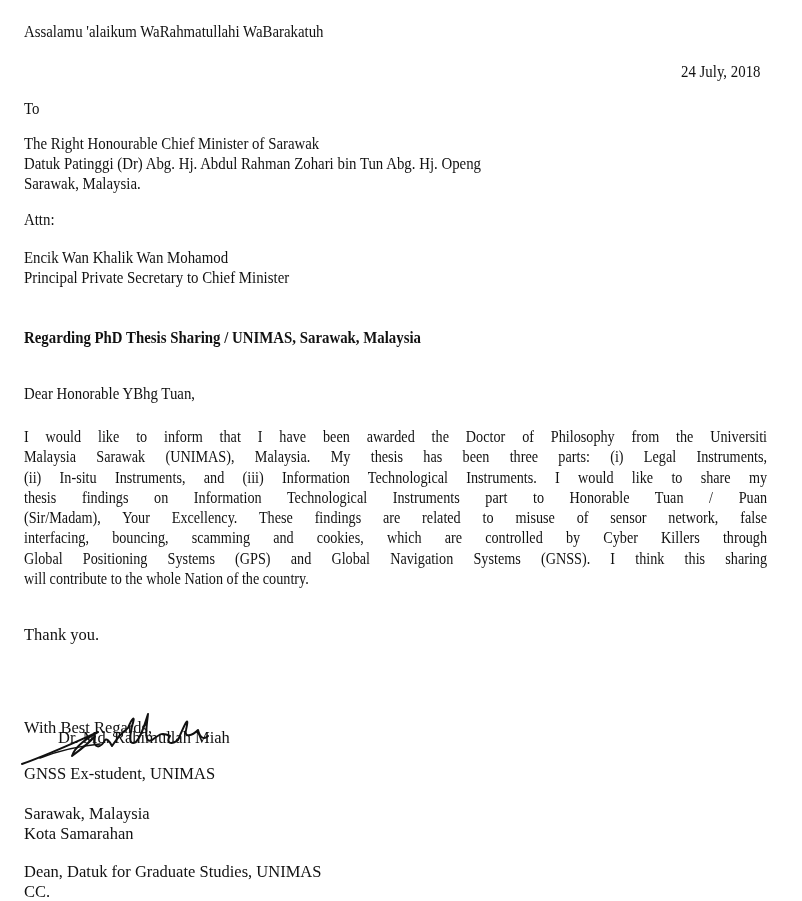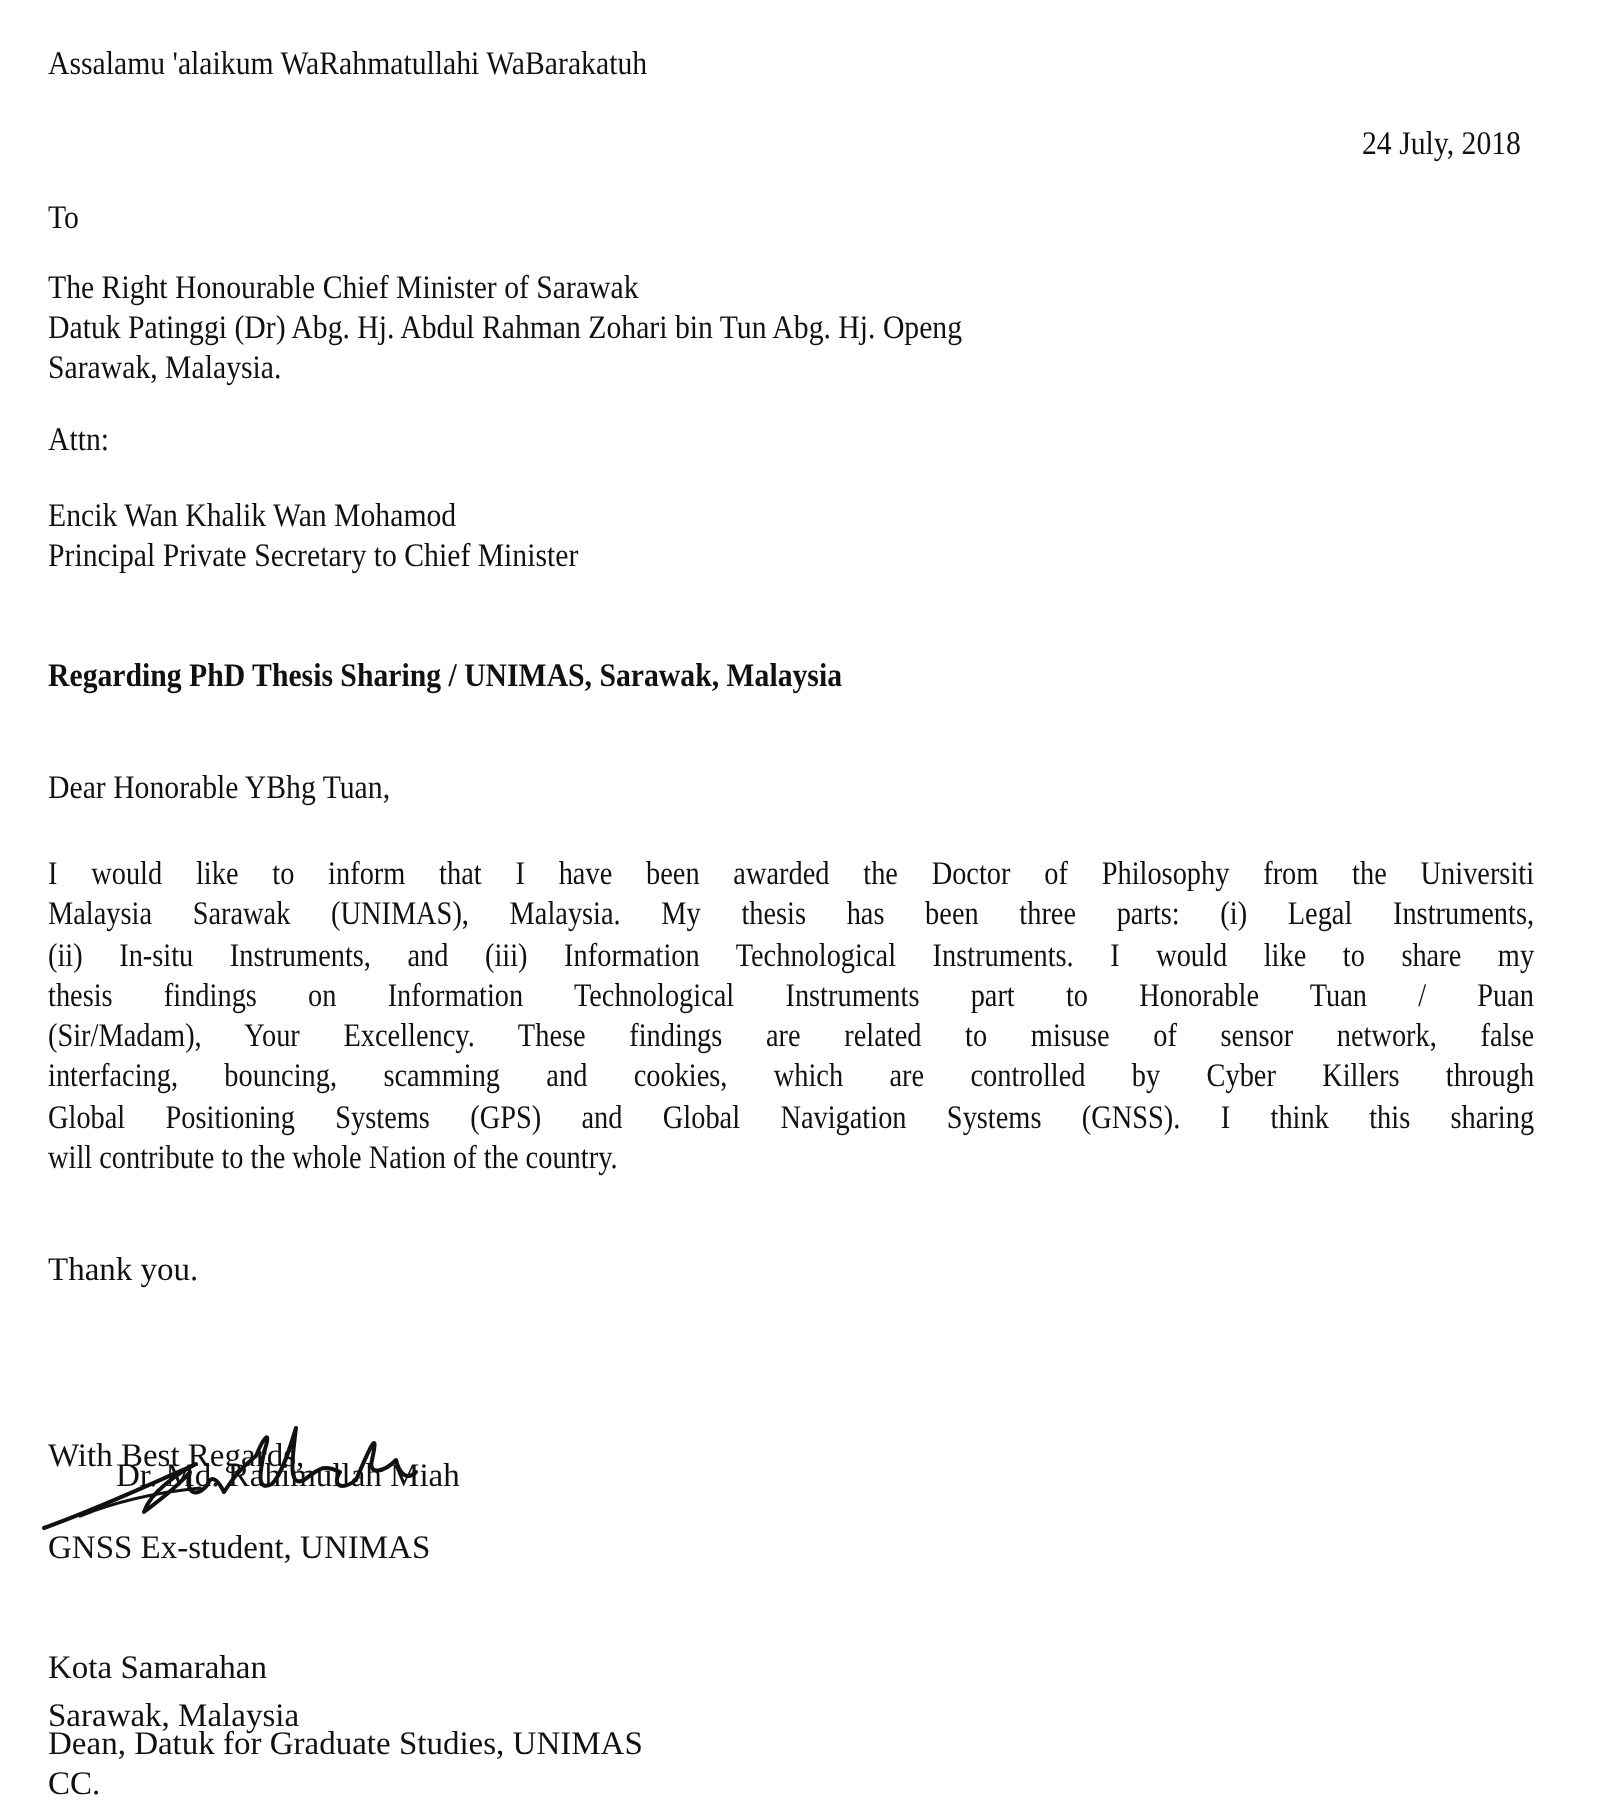--- a/index.html
+++ b/index.html
@@ -59,18 +59,18 @@
 
   <svg class="sig" viewBox="0 0 190 62">
     <path d="M2 58 C 30 48, 60 34, 78 26 C 70 30, 55 40, 52 50 C 60 44, 70 36, 75 30 C 72 40, 78 44, 84 36 C 86 30, 90 36, 92 40 C 96 34, 100 28, 108 22 C 112 12, 116 8, 112 20 C 110 30, 108 40, 116 36 C 122 30, 126 14, 128 8 C 126 24, 124 38, 132 34 C 140 28, 142 26, 150 30 C 146 36, 150 40, 158 34 C 164 20, 170 6, 166 24 C 164 32, 172 30, 178 24 C 180 32, 184 34, 188 30" fill="none" stroke="#111" stroke-width="2" stroke-linecap="round" stroke-linejoin="round"></path>
     <path d="M20 52 C 40 44, 60 40, 80 38" fill="none" stroke="#111" stroke-width="1.6" stroke-linecap="round"></path>
   </svg>
 
   <div>
     <div class="wide" style="left:24px; top:728px;margin-left:34px;">Dr. Md. Rahimullah Miah</div>
     <div class="wide" style="left:24px; top:764px;">GNSS Ex-student, UNIMAS</div>
     <div class="wide" style="left:24px; top:824px;">Kota Samarahan</div>
-    <div class="wide" style="left:24px; top:848px;">Sarawak, Malaysia</div>
+    <div class="wide" style="left:24px; top:804px;">Sarawak, Malaysia</div>
   </div>
 
   <div class="wide" style="left:24px; top:882px;">CC.</div>
   <div class="wide" style="left:24px; top:862px;">Dean, Datuk for Graduate Studies, UNIMAS</div>
 </div>
 
 </body></html>

